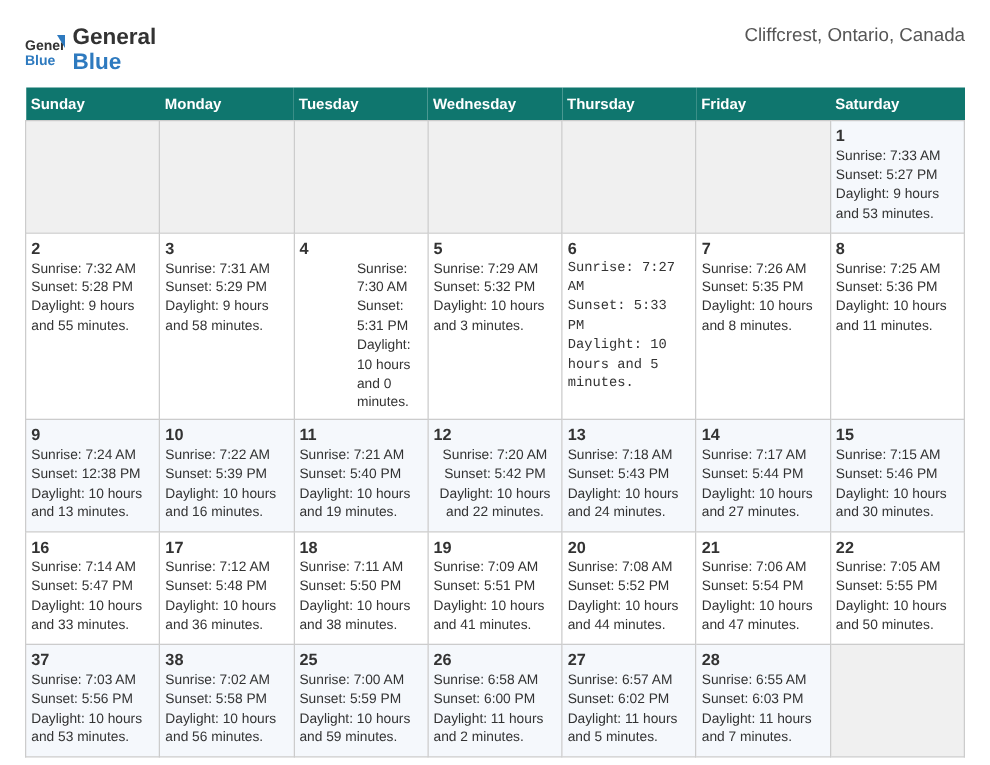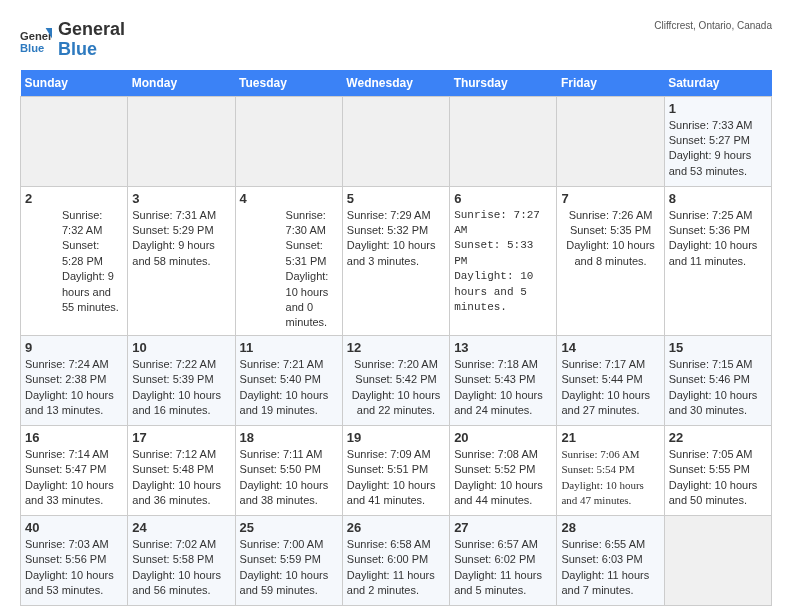--- a/index.html
+++ b/index.html
@@ -36,30 +36,30 @@
     }
     .title-section {
       text-align: right;
     }
     .calendar-title {
       font-size: 32px;
       font-weight: bold;
       color: #333;
     }
     .calendar-subtitle {
-      font-size: 10px;
+      font-size: 15px;
       color: #555;
     }
     table {
       width: 100%;
       border-collapse: collapse;
       font-size: 11px;
     }
     thead tr th {
-      background-color: #3b82f6;
+      background-color: #0f766e;
       color: #fff;
       padding: 6px 4px;
       text-align: left;
       font-size: 12px;
       font-weight: bold;
     }
     tbody tr td {
       border: 1px solid #ccc;
       vertical-align: top;
       padding: 4px;
@@ -135,21 +135,21 @@
         <td>
           <div class="day-number">1</div>
           <div class="day-info" style="white-space: pre-line;">Sunrise: 7:33 AM
 Sunset: 5:27 PM
 Daylight: 9 hours and 53 minutes.</div>
         </td>
       </tr>
       <tr>
         <td>
           <div class="day-number">2</div>
-          <div class="day-info" style="white-space: pre-line; margin-left: 37px;">Sunrise: 7:32 AM
+          <div class="day-info" style="white-space: pre-line;">Sunrise: 7:32 AM
 Sunset: 5:28 PM
 Daylight: 9 hours and 55 minutes.</div>
         </td>
         <td>
           <div class="day-number">3</div>
           <div class="day-info" style="white-space: pre-line;">Sunrise: 7:31 AM
 Sunset: 5:29 PM
 Daylight: 9 hours and 58 minutes.</div>
         </td>
         <td>
@@ -165,36 +165,36 @@
 Daylight: 10 hours and 3 minutes.</div>
         </td>
         <td>
           <div class="day-number">6</div>
           <div class="day-info" style="white-space: pre-line; font-family: Liberation Mono, monospace;">Sunrise: 7:27 AM
 Sunset: 5:33 PM
 Daylight: 10 hours and 5 minutes.</div>
         </td>
         <td>
           <div class="day-number">7</div>
-          <div class="day-info" style="white-space: pre-line; text-align: center;">Sunrise: 7:26 AM
+          <div class="day-info" style="white-space: pre-line;">Sunrise: 7:26 AM
 Sunset: 5:35 PM
 Daylight: 10 hours and 8 minutes.</div>
         </td>
         <td>
           <div class="day-number">8</div>
           <div class="day-info" style="white-space: pre-line;">Sunrise: 7:25 AM
 Sunset: 5:36 PM
 Daylight: 10 hours and 11 minutes.</div>
         </td>
       </tr>
       <tr>
         <td>
           <div class="day-number">9</div>
           <div class="day-info" style="white-space: pre-line;">Sunrise: 7:24 AM
-Sunset: 2:38 PM
+Sunset: 12:38 PM
 Daylight: 10 hours and 13 minutes.</div>
         </td>
         <td>
           <div class="day-number">10</div>
           <div class="day-info" style="white-space: pre-line;">Sunrise: 7:22 AM
 Sunset: 5:39 PM
 Daylight: 10 hours and 16 minutes.</div>
         </td>
         <td>
           <div class="day-number">11</div>
@@ -253,40 +253,40 @@
 Daylight: 10 hours and 41 minutes.</div>
         </td>
         <td>
           <div class="day-number">20</div>
           <div class="day-info" style="white-space: pre-line;">Sunrise: 7:08 AM
 Sunset: 5:52 PM
 Daylight: 10 hours and 44 minutes.</div>
         </td>
         <td>
           <div class="day-number">21</div>
-          <div class="day-info" style="white-space: pre-line; font-family: Liberation Serif, serif;">Sunrise: 7:06 AM
+          <div class="day-info" style="white-space: pre-line;">Sunrise: 7:06 AM
 Sunset: 5:54 PM
 Daylight: 10 hours and 47 minutes.</div>
         </td>
         <td>
           <div class="day-number">22</div>
           <div class="day-info" style="white-space: pre-line;">Sunrise: 7:05 AM
 Sunset: 5:55 PM
 Daylight: 10 hours and 50 minutes.</div>
         </td>
       </tr>
       <tr>
         <td>
-          <div class="day-number">40</div>
+          <div class="day-number">37</div>
           <div class="day-info" style="white-space: pre-line;">Sunrise: 7:03 AM
 Sunset: 5:56 PM
 Daylight: 10 hours and 53 minutes.</div>
         </td>
         <td>
-          <div class="day-number">24</div>
+          <div class="day-number">38</div>
           <div class="day-info" style="white-space: pre-line;">Sunrise: 7:02 AM
 Sunset: 5:58 PM
 Daylight: 10 hours and 56 minutes.</div>
         </td>
         <td>
           <div class="day-number">25</div>
           <div class="day-info" style="white-space: pre-line;">Sunrise: 7:00 AM
 Sunset: 5:59 PM
 Daylight: 10 hours and 59 minutes.</div>
         </td>

